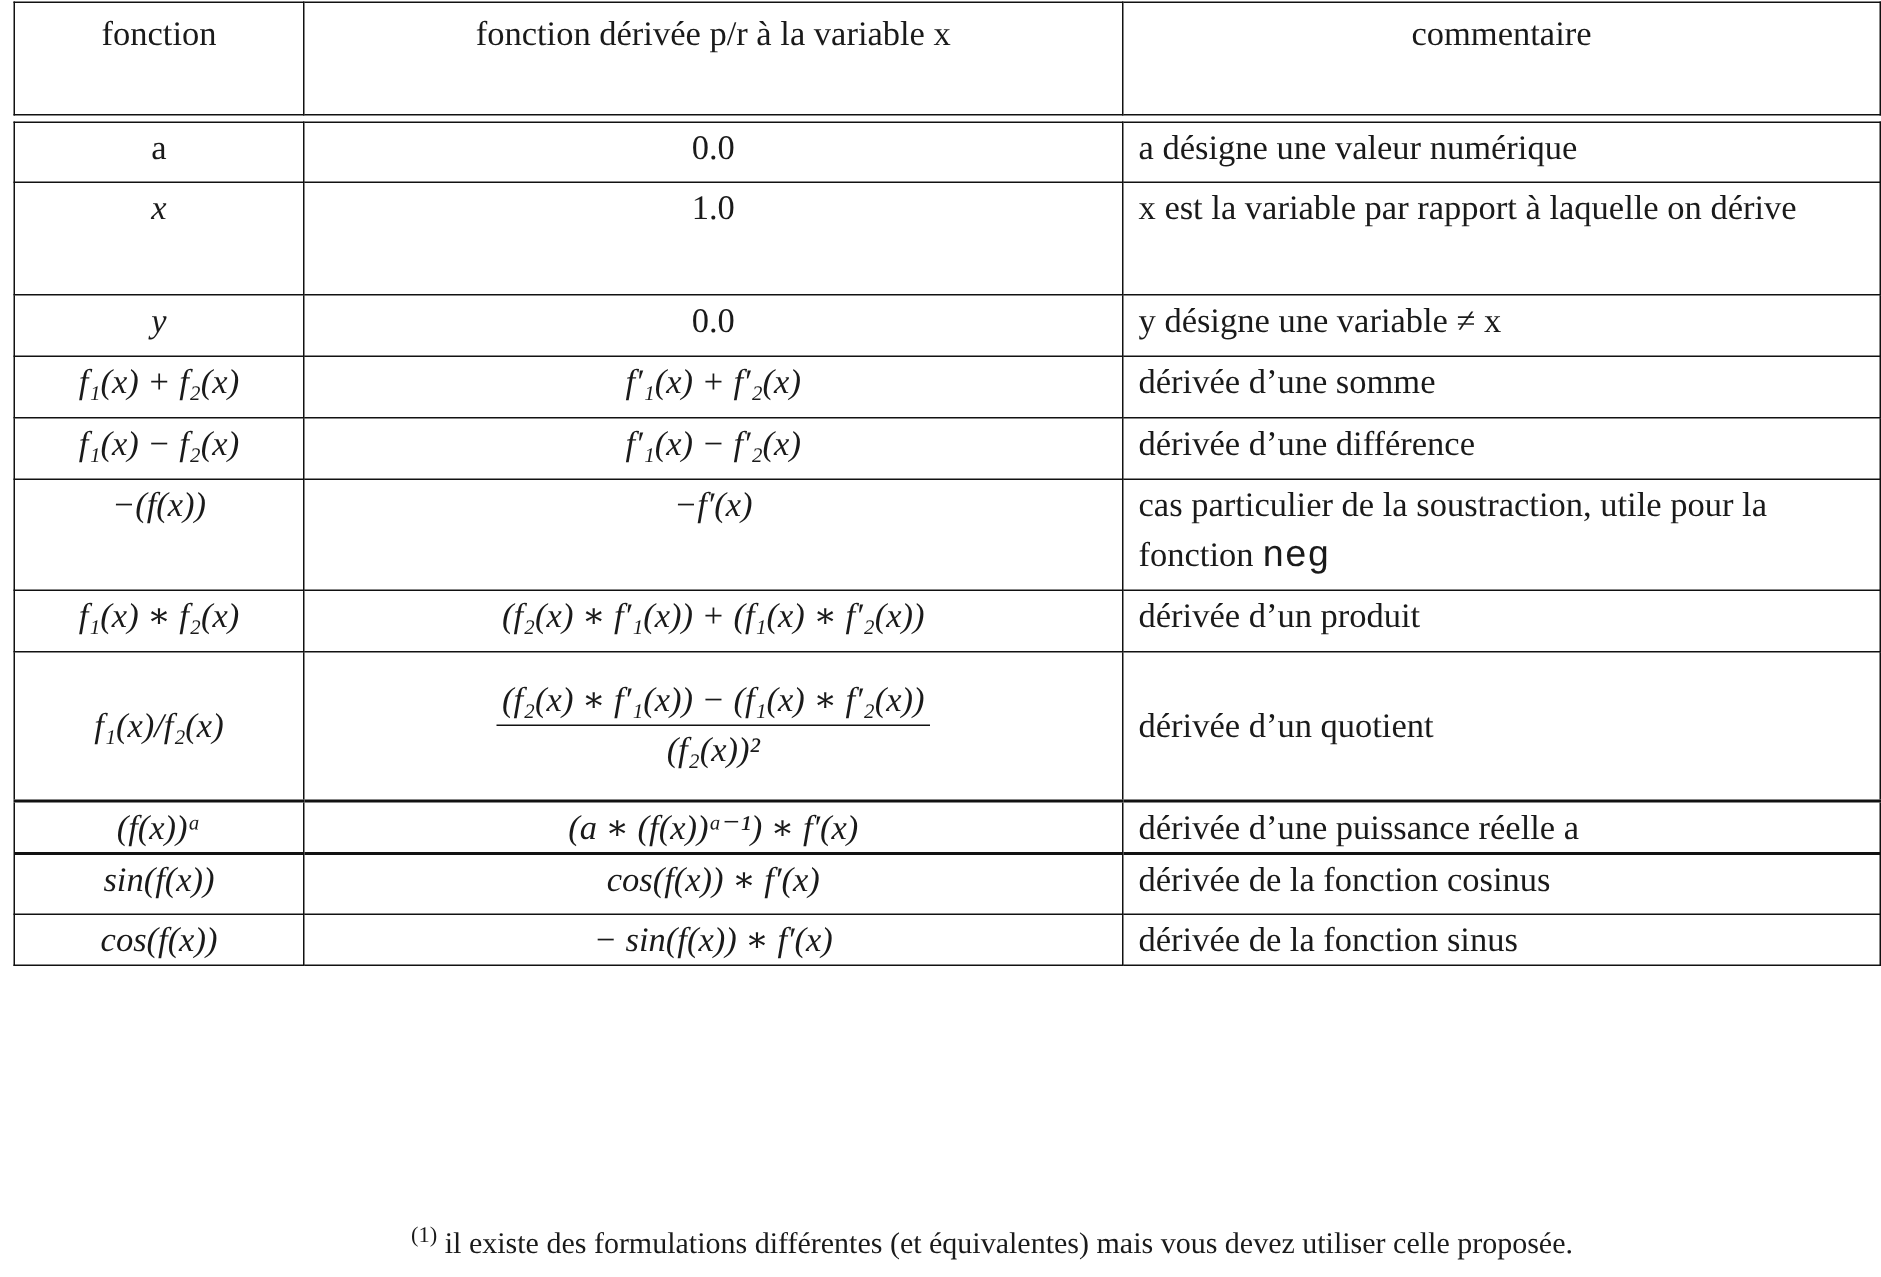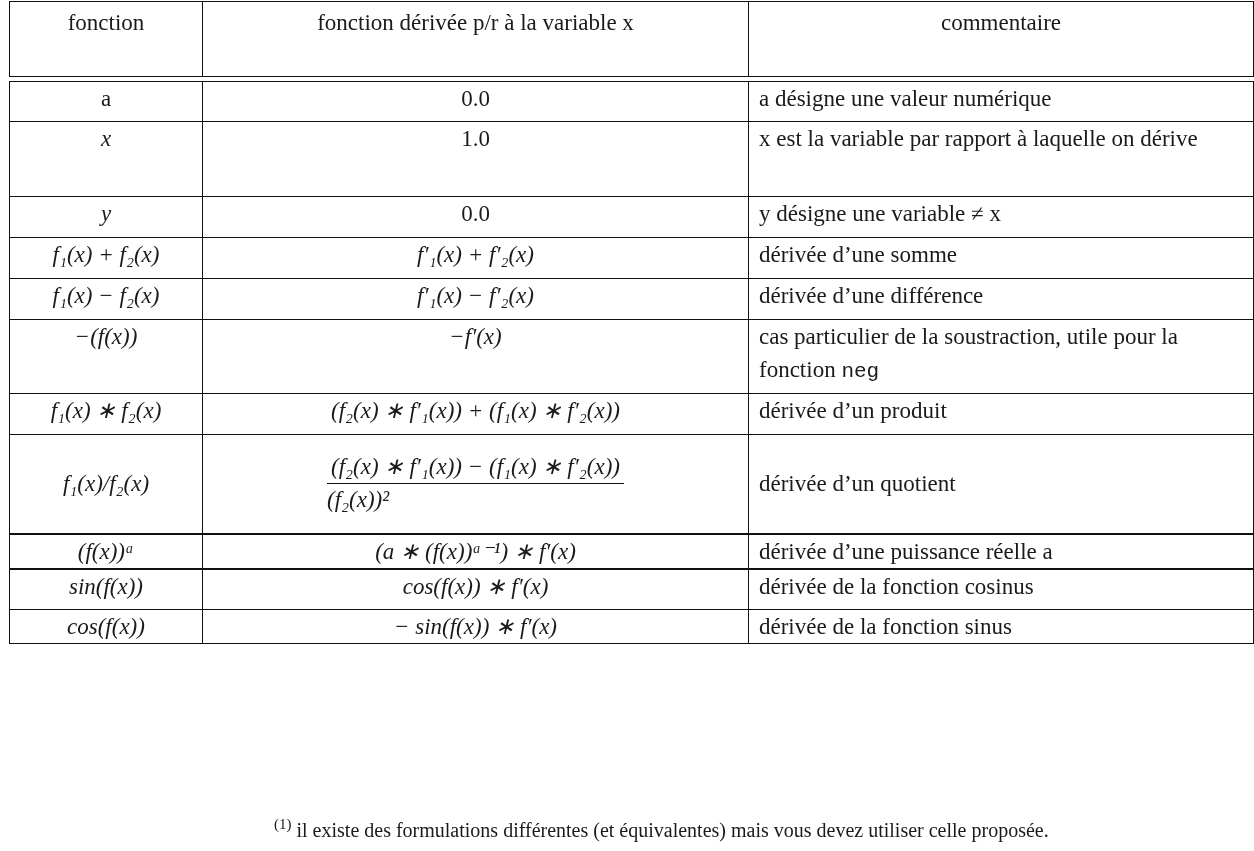--- a/index.html
+++ b/index.html
@@ -2,28 +2,28 @@
 <html><head>
 <meta charset="utf-8">
 <style>
   html, body { margin:0; padding:0; background:#ffffff; }
   body { width:1254px; height:851px; position:relative; overflow:hidden;
          font-family:"DejaVu Serif","Liberation Serif",serif; color:#1a1a1a; }
   table { position:absolute; left:9px; border-collapse:collapse; width:1244px; table-layout:fixed;
           font-family:"Liberation Serif","DejaVu Serif",serif; font-size:23px; }
   td { border:1.5px solid #111; padding:0 10px; vertical-align:top; line-height:33px; }
   col.c1 { width:193px; } col.c2 { width:546px; } col.c3 { width:505px; }
-  .center { text-align:center;font-family:Liberation Serif, serif; }
+  .center { text-align:center; }
   .head td { height:70px; padding-top:4px; }
   i { font-style:italic; }
   .mid td { vertical-align:middle; }
-  .frac { display:inline-flex; flex-direction:column; align-items:flex-start; vertical-align:middle; }
+  .frac { display:inline-flex; flex-direction:column; align-items:center; vertical-align:middle; }
   .frac .num { border-bottom:1.5px solid #111; padding:0 4px; line-height:32px; }
   .frac .den { line-height:32px; }
-  .tt { font-family:"Liberation Mono","DejaVu Sans Mono",monospace; font-size:21px; }
+  .tt { font-family:"Liberation Mono","DejaVu Sans Mono",monospace; font-size:25px; }
   .thick td { border-top:2.5px solid #111; }
   sup { font-size:15px; }
   #footnote { position:absolute; left:250px; top:816px; font-family:"Liberation Serif","DejaVu Serif",serif;
               font-size:20px;margin-left:24px; }
 </style>
 </head>
 <body>
 
 <table style="top:1px;">
   <colgroup>

